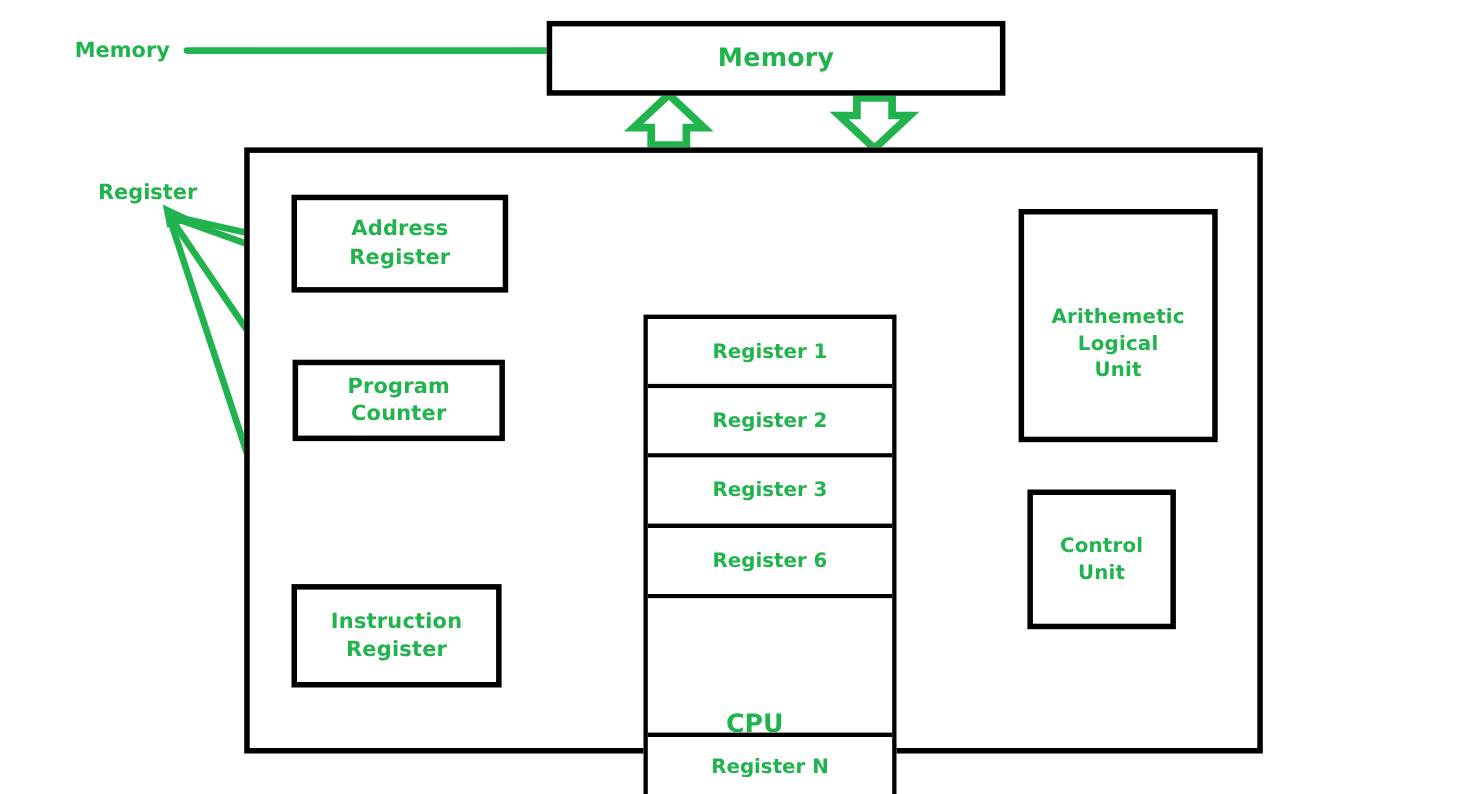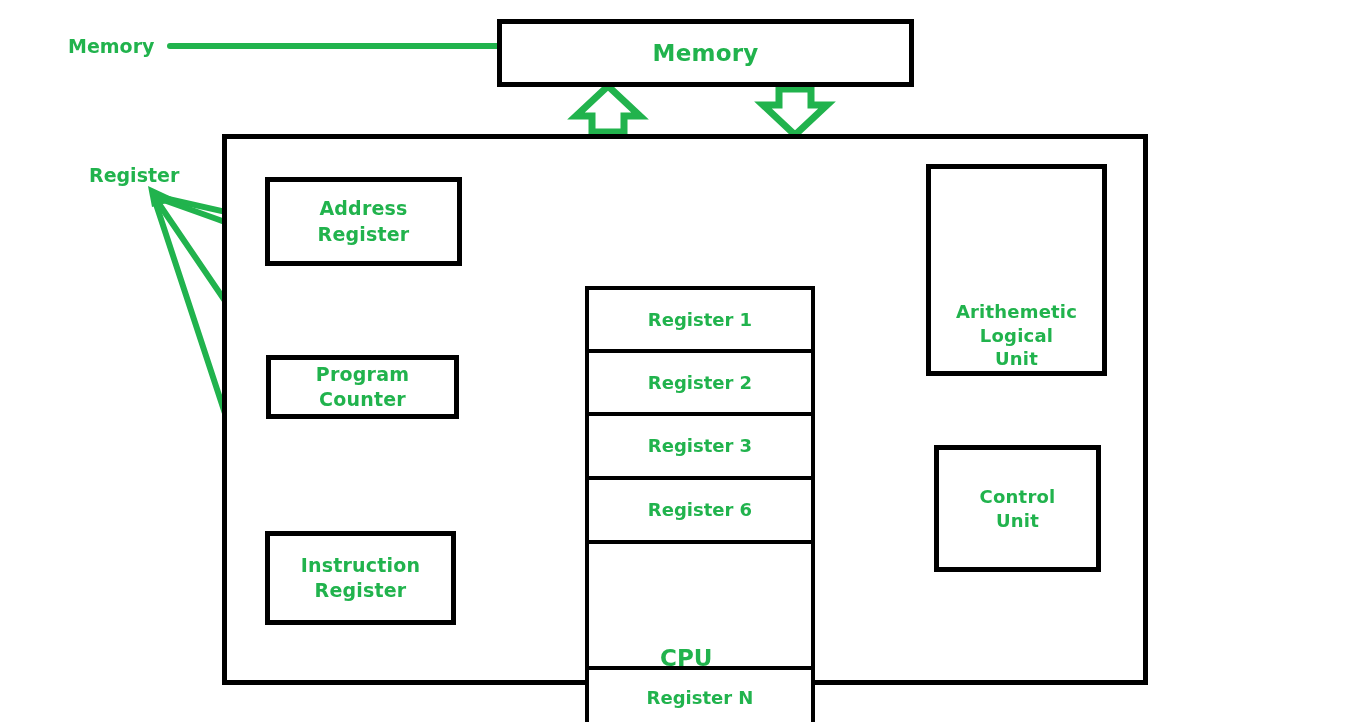--- a/index.html
+++ b/index.html
@@ -51,24 +51,24 @@
     left: 222px;
     top: 134px;
     width: 926px;
     height: 551px;
     border-width: 5px;
     display: block;
   }
 
   
   #address-register-box { left: 265px; top: 177px; width: 197px; height: 89px; }
-  #program-counter-box  { left: 266px; top: 327px; width: 193px; height: 64px; margin-top: 28px; }
+  #program-counter-box  { left: 266px; top: 327px; width: 193px; height: 74px; }
   #instruction-register-box { left: 265px; top: 501px; width: 191px; height: 94px; margin-top: 30px; }
-  #alu-box { left: 926px; top: 164px; width: 181px; height: 212px; align-items: flex-end; padding-top: 34px; }
-  #control-unit-box { left: 934px; top: 445px; width: 167px; height: 127px; }
+  #alu-box { left: 926px; top: 190px; width: 181px; height: 212px; align-items: center; padding-top: 34px; }
+  #control-unit-box { left: 934px; top: 445px; width: 135px; height: 127px; }
 
   #address-register-box .box-label,
   #program-counter-box .box-label,
   #instruction-register-box .box-label { font-size: 19px; }
   #alu-box .box-label { font-size: 18px; }
   #control-unit-box .box-label { font-size: 18px; }
 
   
   #register-stack {
     position: absolute;

